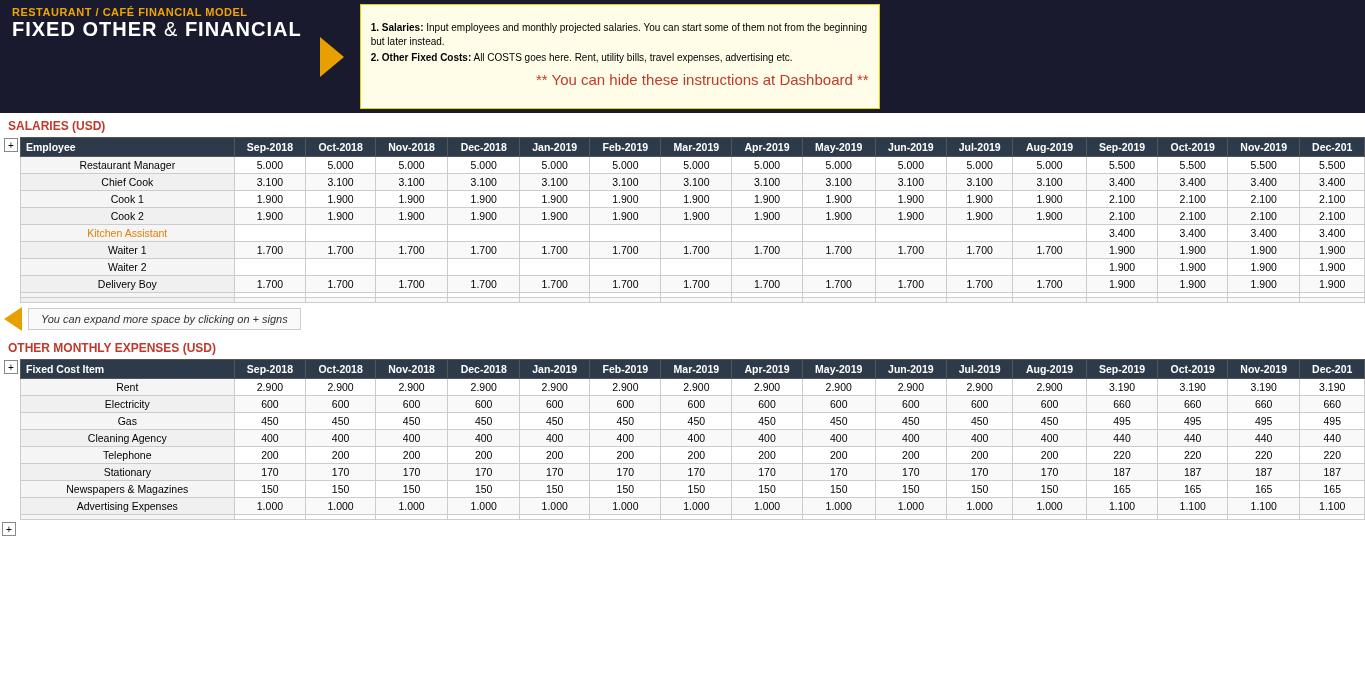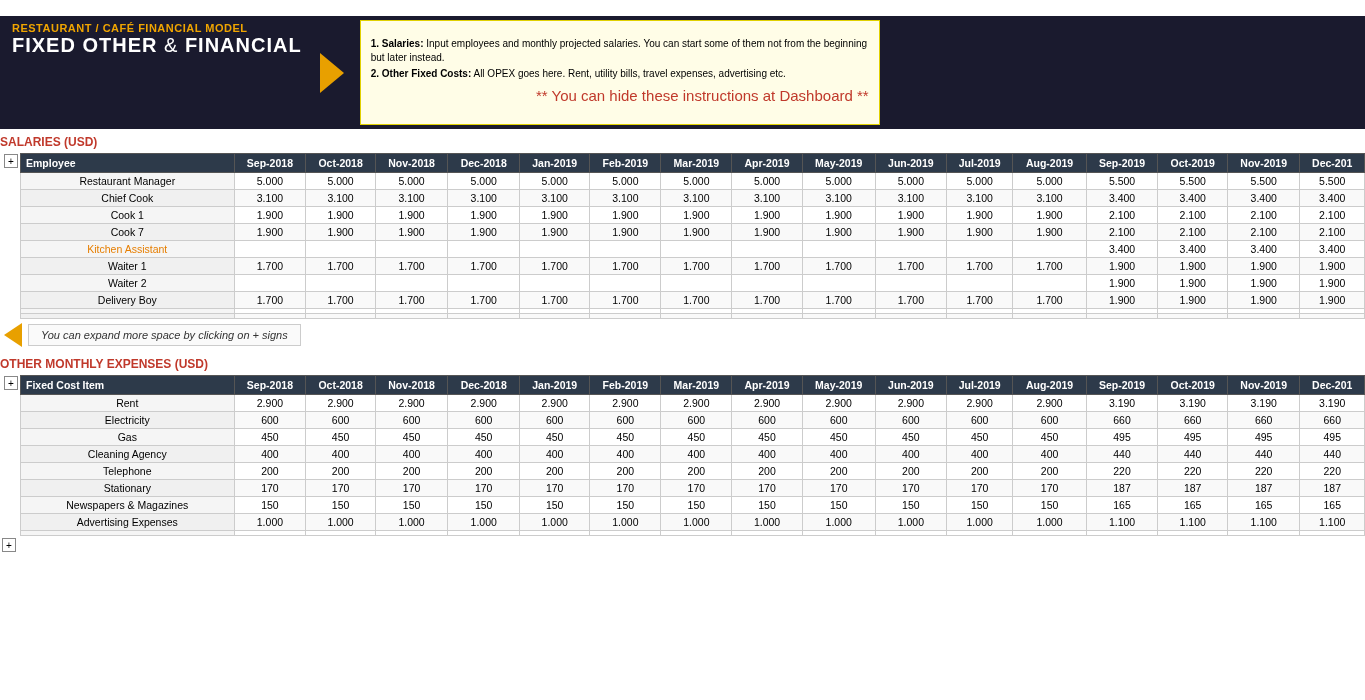--- a/index.html
+++ b/index.html
@@ -2,21 +2,20 @@
 <html><head>
   <meta charset="utf-8">
   <style>
     * { margin: 0; padding: 0; box-sizing: border-box; }
     body { font-family: Arial, sans-serif; font-size: 11px; background: #fff; overflow: hidden; width: 1365px; height: 700px; }
     
     .header-bar {
       background: #1a1a2e;
       display: flex;
       align-items: stretch;
-      margin-top: 16px;
     }
     .header-title-top {
       color: #f0a500;
       font-size: 11px;
       font-weight: bold;
       letter-spacing: 0.5px;
     }
     .header-info-box {
       background: #fffde7;
       border: 1px solid #e0d000;
@@ -26,21 +25,21 @@
       flex: 1;
       max-width: 520px;
     }
     .header-info-box p { margin-bottom: 2px; line-height: 1.4; }
     .header-info-box .italic-note { color: #c0392b; font-size: 15px; text-align: right; margin-top: 4px; }
     
     .section-title {
       color: #c0392b;
       font-weight: bold;
       font-size: 12px;
-      padding: 6px 8px 4px 0;
+      padding: 6px 8px 4px 8px;
     }
     
     table {
       border-collapse: collapse;
       font-size: 10.5px;
       width: 100%;
     }
     
     table th {
       background: #2d3a4a;
@@ -126,21 +125,21 @@
     <div class="header-title-top">RESTAURANT / CAFÉ FINANCIAL MODEL</div>
     <div style="color:#fff; font-size:20px; font-weight:bold; letter-spacing:1px;">
       <span>FIXED OTHER</span><span style="font-weight:normal;"> &amp; </span><span>FINANCIAL</span>
     </div>
   </div>
   <div style="display:flex;align-items:center;padding:0 6px;">
     <div class="header-arrow-shape"></div>
   </div>
   <div class="header-info-box">
     <p><b>1. Salaries:</b><span> Input employees and monthly projected salaries. You can start some of them not from the beginning but later instead.</span></p>
-    <p><b>2. Other Fixed Costs:</b><span> All OPEX goes here. Rent, utility bills, travel expenses, advertising etc.</span></p>
+    <p><b>2. Other Fixed Costs:</b><span> All COSTS goes here. Rent, utility bills, travel expenses, advertising etc.</span></p>
     <p class="italic-note">** You can hide these instructions at Dashboard **</p>
   </div>
 </div>
 
 <div style="position:relative;">
   <div class="section-title">SALARIES (USD)</div>
   <div style="position:relative; margin-left:0;">
     <div style="position:absolute; left:2px; top:0; bottom:0; display:flex; flex-direction:column; justify-content:flex-start; z-index:10;">
       <div class="plus-left" style="top:0; position:relative; margin-top:1px;">+</div>
     </div>
@@ -219,21 +218,21 @@
               <td>1.900</td>
               <td>1.900</td>
               <td>1.900</td>
               <td>1.900</td>
               <td>2.100</td>
               <td>2.100</td>
               <td>2.100</td>
               <td>2.100</td>
             </tr>
             <tr>
-              <td>Cook 7</td>
+              <td>Cook 2</td>
               <td>1.900</td>
               <td>1.900</td>
               <td>1.900</td>
               <td>1.900</td>
               <td>1.900</td>
               <td>1.900</td>
               <td>1.900</td>
               <td>1.900</td>
               <td>1.900</td>
               <td>1.900</td>

